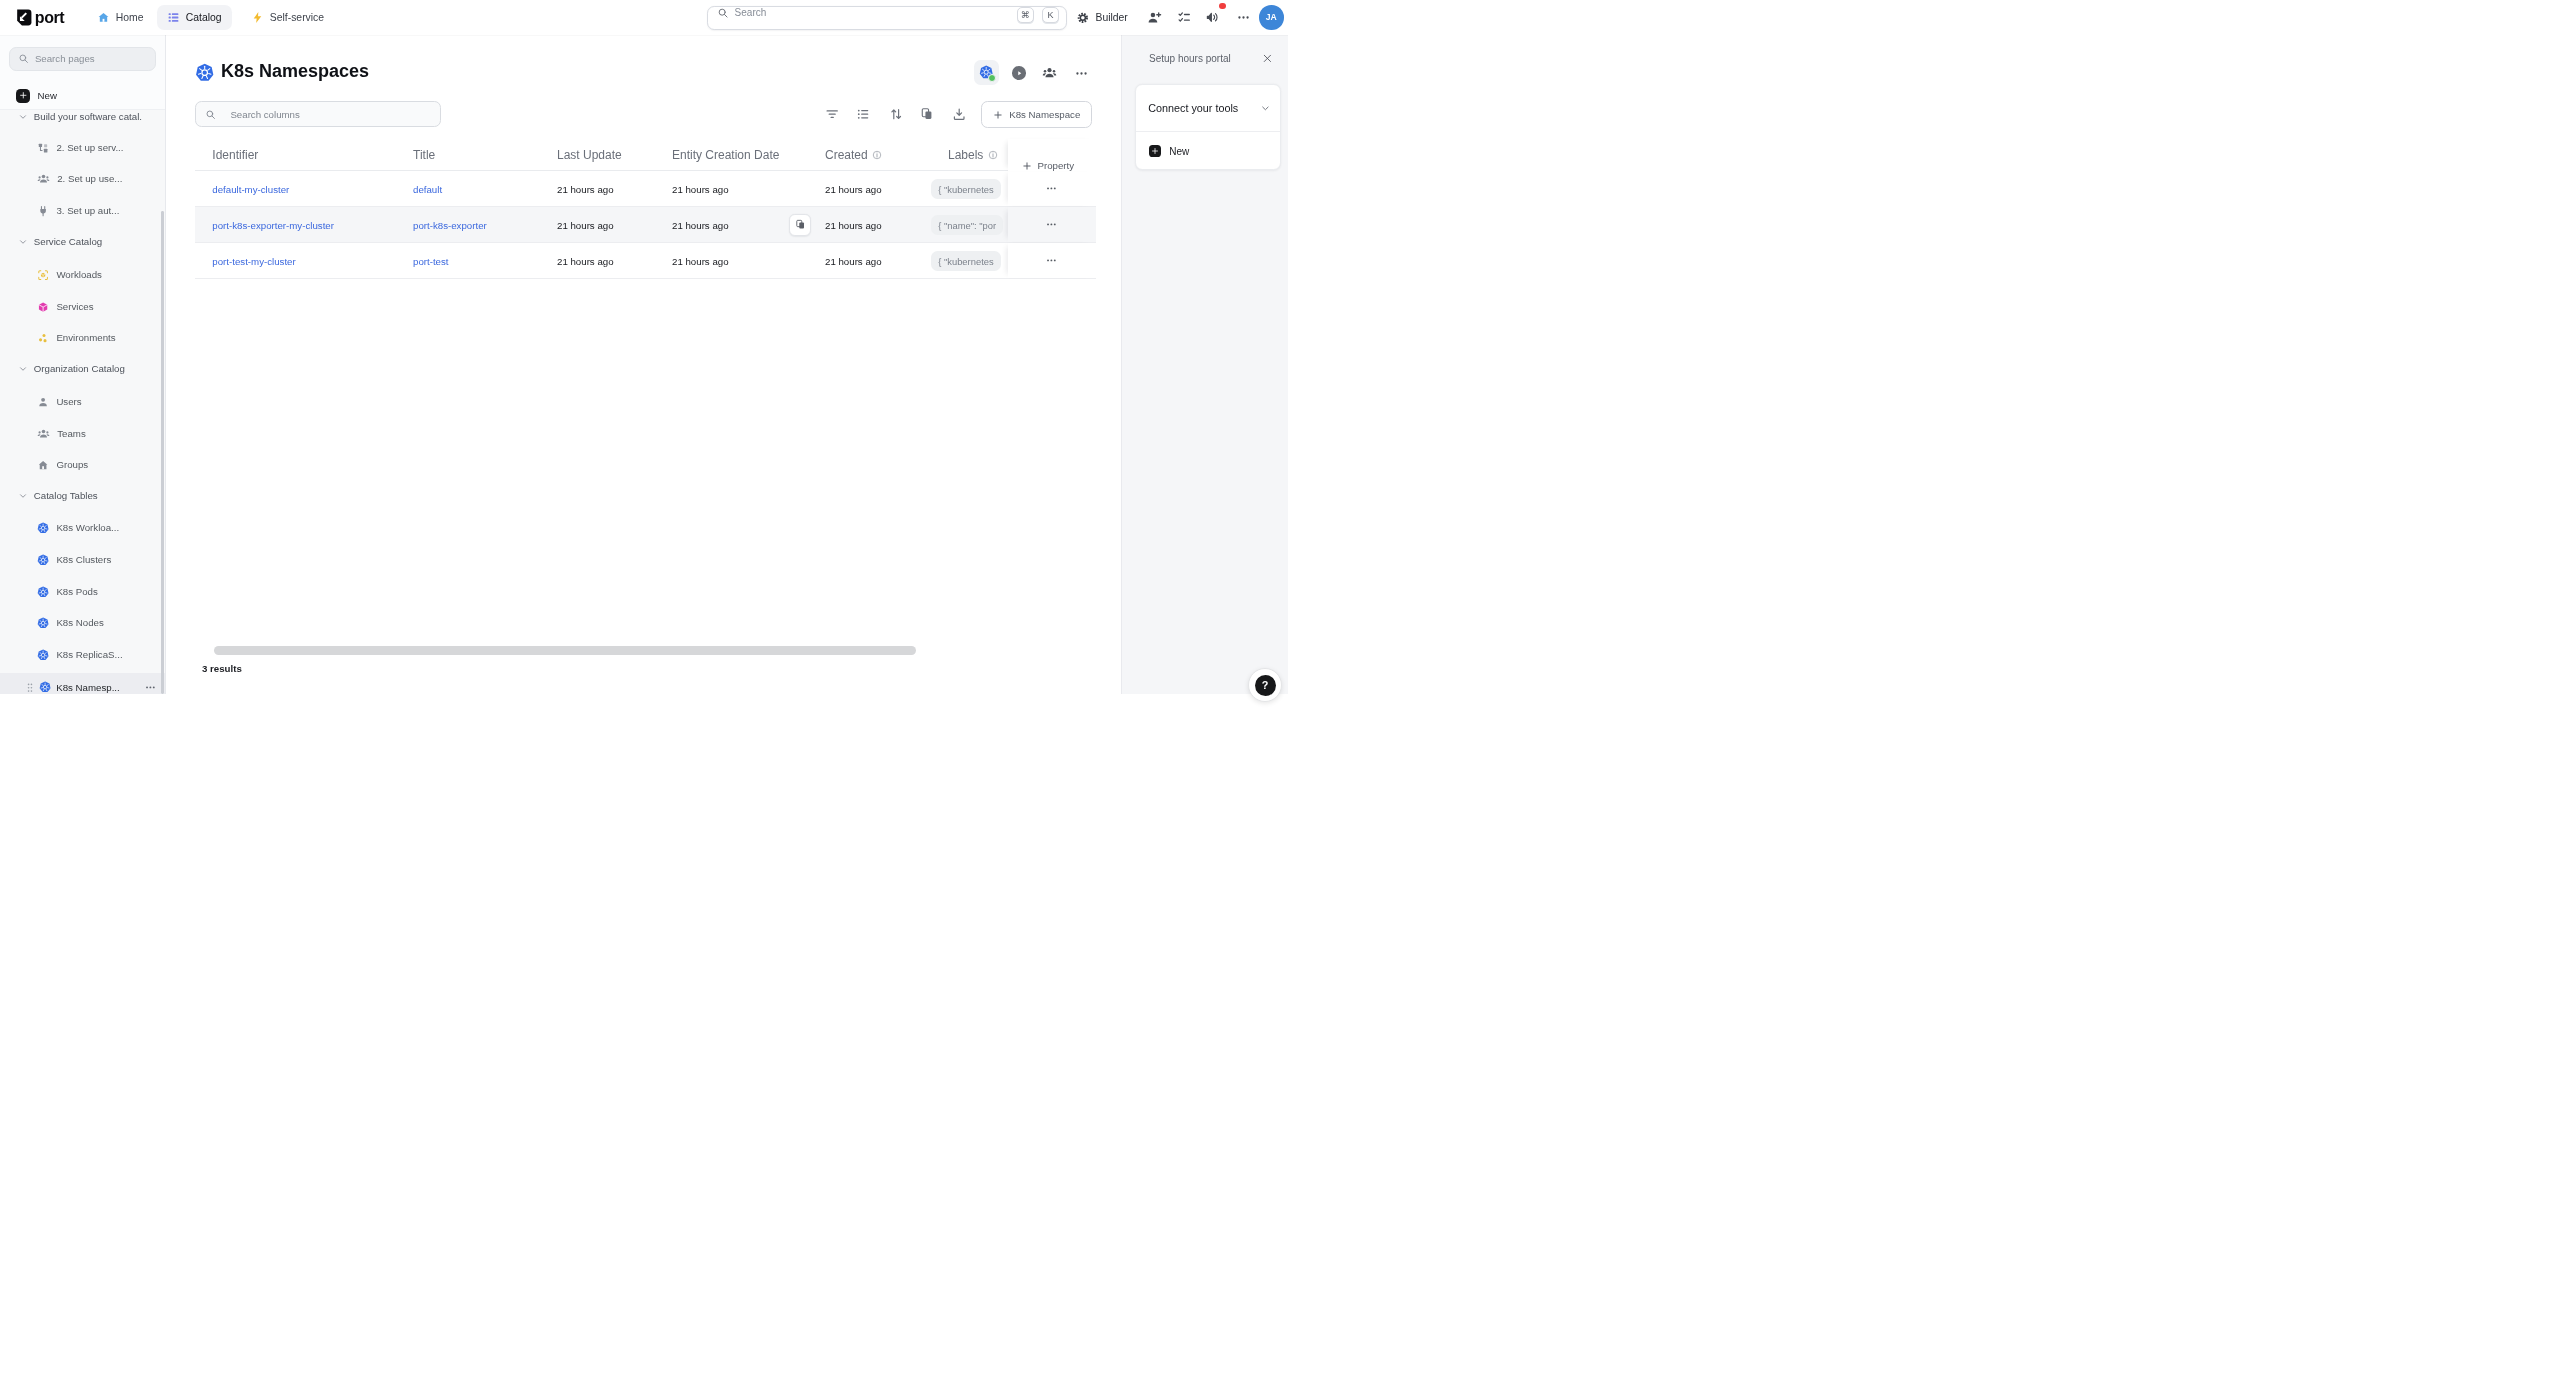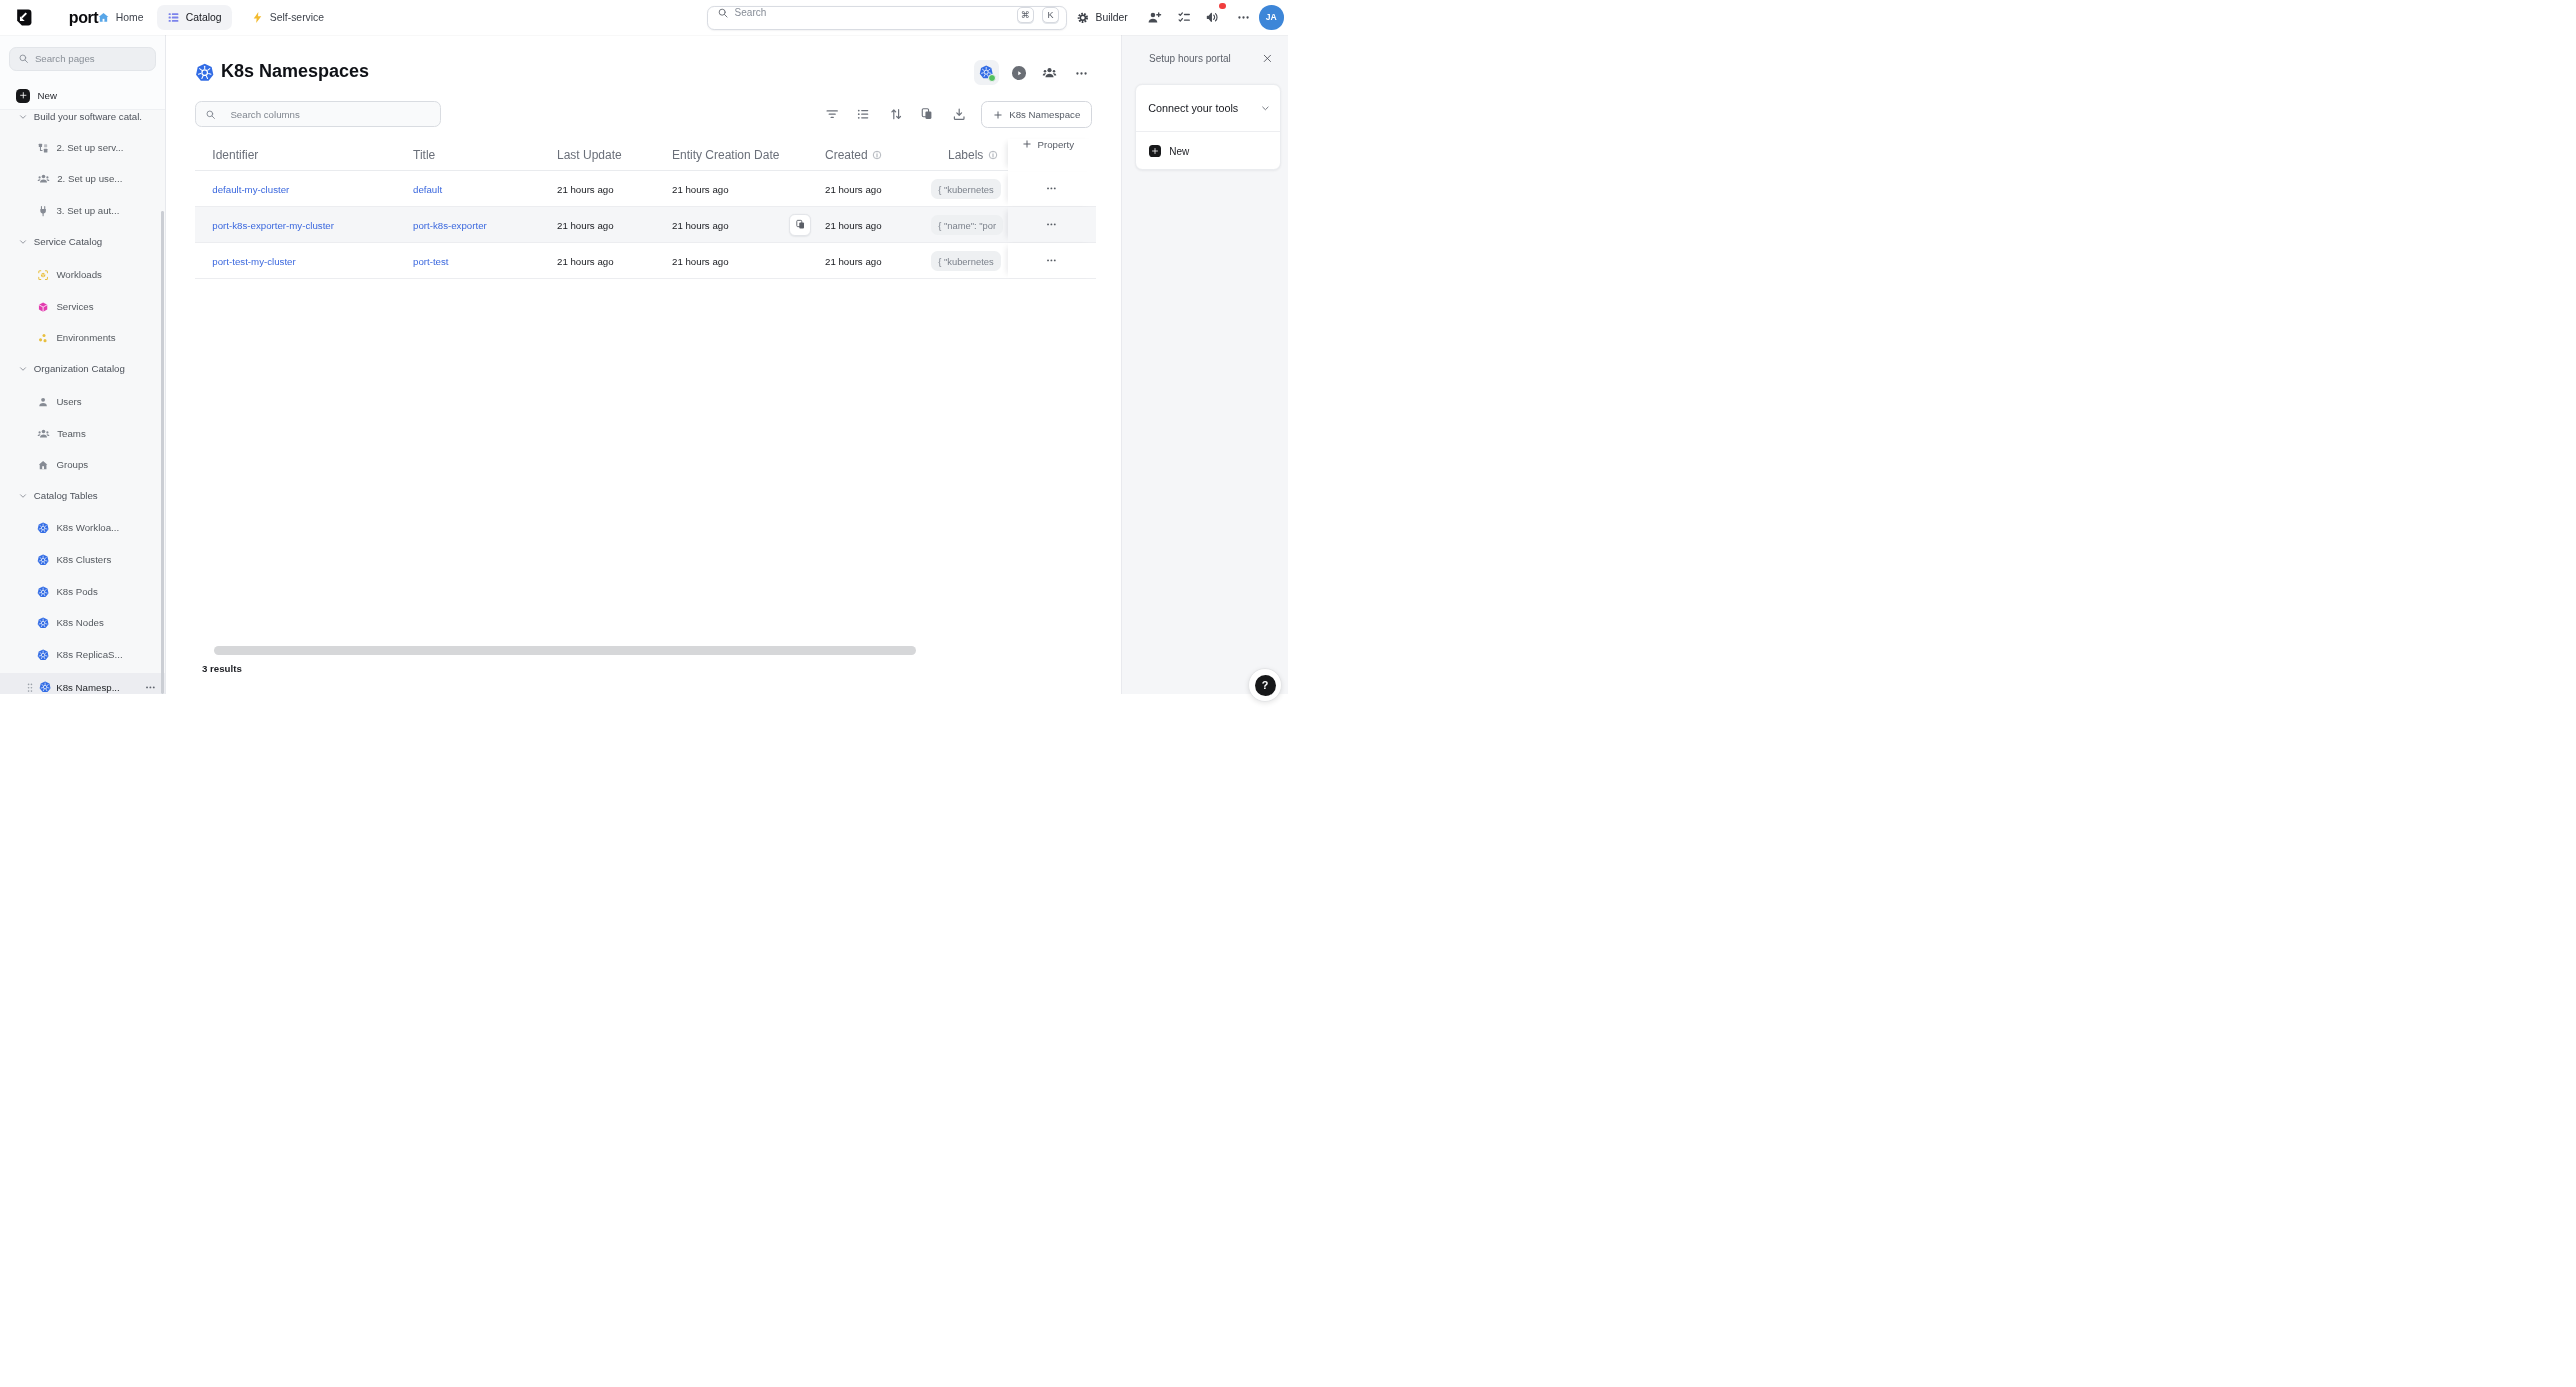--- a/index.html
+++ b/index.html
@@ -7,21 +7,21 @@
     font-family:"Liberation Sans", sans-serif; -webkit-font-smoothing:antialiased; }
   svg { display:block; }
   button { background:none; border:none; cursor:pointer; font-family:inherit; }
   input { font-family:inherit; outline:none; }
 
   
   .navbar { position:absolute; left:0; top:0; width:1288px; height:35px; background:#fff;
     box-shadow:0 0.7px 0 rgba(0,0,0,.04); z-index:30; }
   .nv { position:absolute; top:0; height:35px; display:flex; align-items:center; }
   .logo { left:14.4px; gap:1.4px; }
-  .logo-text { font-size:16px; font-weight:700; color:#0b0b0e; letter-spacing:-0.4px;margin-left:34px; }
+  .logo-text { font-size:16px; font-weight:700; color:#0b0b0e; letter-spacing:-0.4px; }
   .nav-item { gap:5.8px; font-size:10.4px; color:#3e434c; cursor:pointer; }
   .nav-home { left:97px; }
   .nav-catalog { left:157px; top:5px; height:24.5px; background:#f2f3f6; border-radius:7.2px;
     padding:0 10px; color:#16181d; }
   .nav-self { left:251px; }
   .nav-search { position:absolute; left:707px; top:5.8px; width:360px; height:24px; background:#fff;
     border:0.7px solid #d9dce2; border-radius:7.2px; box-shadow:0 0.7px 1.4px rgba(16,24,40,.05);
     display:flex; align-items:flex-start; padding:0 7.2px 0 8.6px; gap:6.5px; cursor:text; }
   .nav-search input { border:none; background:transparent; flex:1; font-size:10px; color:#33373f; }
   .nav-search input::placeholder { color:#878d97; }
@@ -83,21 +83,21 @@
   .add-btn { position:absolute; left:815px; top:66px; width:111px; height:27px; background:#fff;
     border:0.7px solid #d4d7dd; border-radius:6.5px; display:flex; align-items:center; justify-content:center;
     gap:6.5px; font-size:9.7px; color:#565c66; }
 
   .thead { position:absolute; left:29px; top:104px; width:901px; height:32px;
     border-bottom:0.7px solid #e9ebee; }
   .hcell { position:absolute; top:0; height:32px; display:flex; align-items:center; gap:4.3px;
     font-size:12px; color:#6a6f79; white-space:nowrap; }
   .h1{left:17.3px} .h2{left:218px} .h3{left:362px} .h4{left:477px} .h5{left:630px} .h6{left:753px}
   .hsticky { position:absolute; left:813px; top:0; width:88px; height:32px; background:#fff;
-    box-shadow:-4.3px 0 5.8px -3.6px rgba(20,24,35,.12); display:flex; align-items:flex-start; gap:5.8px;
+    box-shadow:-4.3px 0 5.8px -3.6px rgba(20,24,35,.12); display:flex; align-items:flex-end; gap:5.8px;
     padding-left:13.7px; font-size:9.7px; color:#565b65; z-index:3; cursor:pointer; }
 
   .trow { position:absolute; left:29px; width:901px; height:36px; background:#fff;
     border-bottom:0.7px solid #ecedf0; }
   .trow.hovered { background:#f5f6f8; }
   .r1{top:136px} .r2{top:172px} .r3{top:208px}
   .cell { position:absolute; top:0; height:36px; display:flex; align-items:center;
     font-size:9.7px; color:#17191e; white-space:nowrap; }
   .c1{left:17.3px} .c2{left:218px} .c3{left:362px} .c4{left:477px} .c5{left:630px}
   .c6{left:736px; width:77px; overflow:hidden; }

